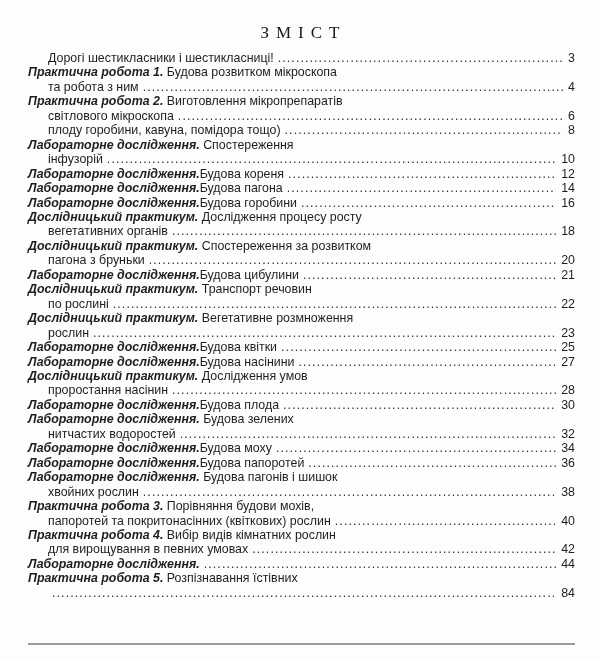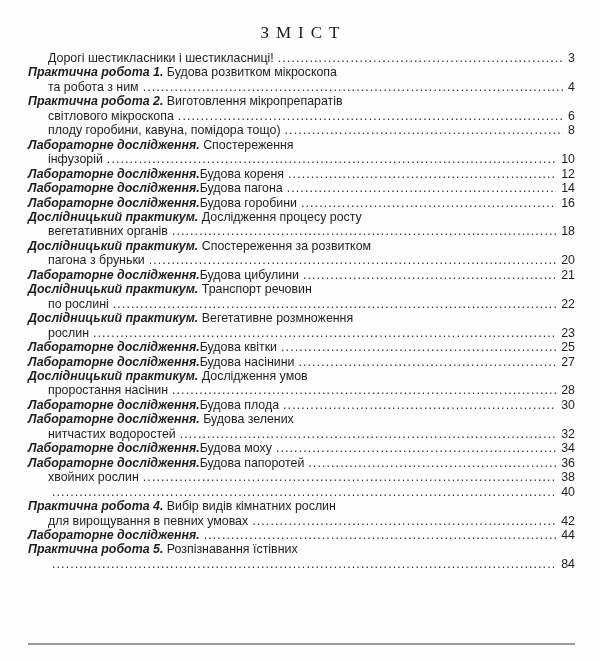--- a/index.html
+++ b/index.html
@@ -220,28 +220,31 @@
       </div>
       <div class="entry">
         <div class="line flexline">
           <span class="prefix">Лабораторне дослідження. </span>
           <span class="txt">Будова папоротей</span>
           <span class="dots">............................................................................................................................................................................................................................</span>
           <span class="pg">36</span>
         </div>
       </div>
       <div class="entry">
+        <div class="line"><span class="prefix">Лабораторне дослідження. </span><span class="txt">Будова пагонів і шишок</span></div>
         <div class="line flexline cont">
           <span class="txt">хвойних рослин</span>
           <span class="dots">............................................................................................................................................................................................................................</span>
           <span class="pg">38</span>
         </div>
       </div>
       <div class="entry">
-        <div class="line flexline cont">
+        <div class="line"><span class="prefix">Практична робота 3. </span><span class="txt">Порівняння будови мохів,</span></div>
+        <div class="line flexline cont">
+          <span class="txt">папоротей та покритонасінних (квіткових) рослин</span>
           <span class="dots">............................................................................................................................................................................................................................</span>
           <span class="pg">40</span>
         </div>
       </div>
       <div class="entry">
         <div class="line"><span class="prefix">Практична робота 4. </span><span class="txt">Вибір видів кімнатних рослин</span></div>
         <div class="line flexline cont">
           <span class="txt">для вирощування в певних умовах</span>
           <span class="dots">............................................................................................................................................................................................................................</span>
           <span class="pg">42</span>

